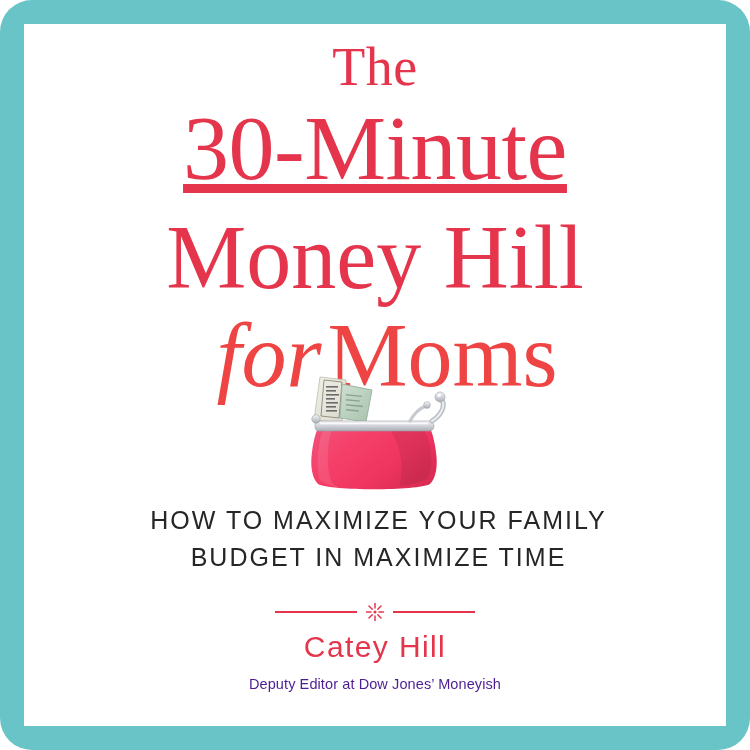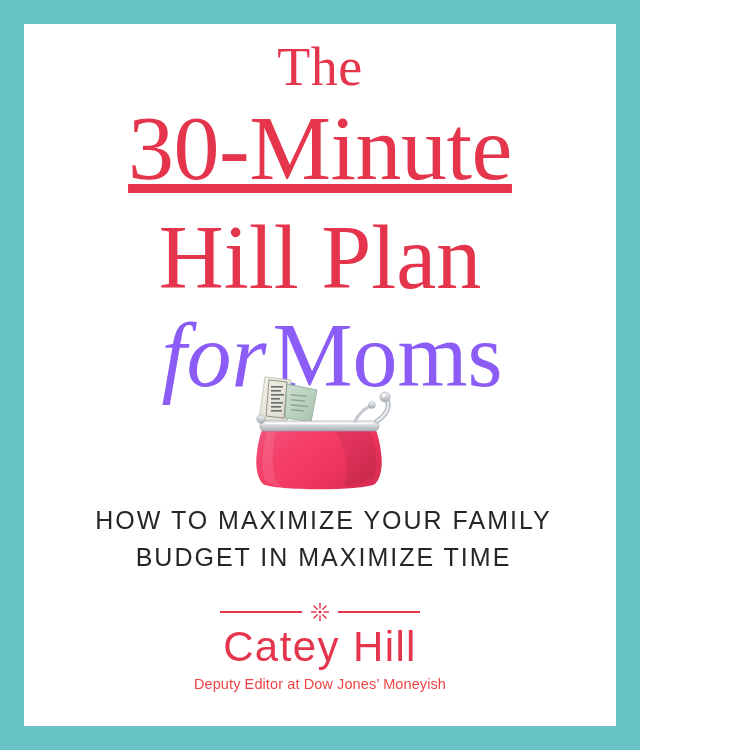--- a/index.html
+++ b/index.html
@@ -7,25 +7,26 @@
     margin: 0;
     padding: 0;
     background: #ffffff;
   }
   body {
     font-family: "Liberation Sans", sans-serif;
   }
 
   .cover {
     position: relative;
-    width: 640px;
+    width: 750px;
     height: 750px;
     box-sizing: border-box;
     background: #69c4c7;
     overflow: hidden;
+    border-radius: 32px;
   }
 
   .cover-inner {
     position: absolute;
     left: 24px;
     top: 24px;
     right: 24px;
     bottom: 24px;
     background: #ffffff;
     overflow: hidden;
@@ -68,21 +69,21 @@
     font-family: "Liberation Serif", "DejaVu Serif", serif;
     color: #e4354c;
     font-size: 90px;
     line-height: 96px;
     font-weight: 400;
     margin-top: 14px;
   }
 
   .title-line4 {
     font-family: "Liberation Serif", "DejaVu Serif", serif;
-    color: #8b5cf6;
+    color: #ef4444;
     font-size: 90px;
     line-height: 96px;
     font-weight: 400;
     margin-top: 2px;
     margin-left: 24px;
   }
 
   .italic-for {
     font-style: italic;
     padding-right: 6px;
@@ -144,50 +145,50 @@
 
   
   .author {
     position: absolute;
     left: 0;
     right: 0;
     top: 602px;
     text-align: center;
     font-family: "Liberation Sans", sans-serif;
     color: #e4354c;
-    font-size: 42px;
+    font-size: 30px;
     line-height: 42px;
     letter-spacing: 1.4px;
     font-weight: 400;
   }
 
   .credential {
     position: absolute;
     left: 0;
     right: 0;
     top: 650px;
     text-align: center;
     font-family: "Liberation Sans", sans-serif;
-    color: #ef4444;
+    color: #4c1d95;
     font-size: 14.5px;
     line-height: 20px;
     letter-spacing: 0.1px;
     font-weight: 400;
   }
 </style>
 </head>
 <body>
 
 <div class="cover">
   <div class="cover-inner">
 
     <div class="title-block">
       <div class="title-the">The</div>
       <div class="title-main title-line2">30-Minute</div>
-      <div class="title-line3">Hill Plan</div>
+      <div class="title-line3">Money Hill</div>
       <div class="title-line4"><span class="italic-for">for</span><span>Moms</span></div>
     </div>
 
     <div class="purse-wrap">
       <svg class="purse-svg" width="170" height="118" viewBox="0 0 170 118">
         <defs>
           <linearGradient id="purseGrad" x1="0" y1="0" x2="1" y2="0.6">
             <stop offset="0%" stop-color="#f0537a"></stop>
             <stop offset="38%" stop-color="#f53f69"></stop>
             <stop offset="72%" stop-color="#ef3560"></stop>

